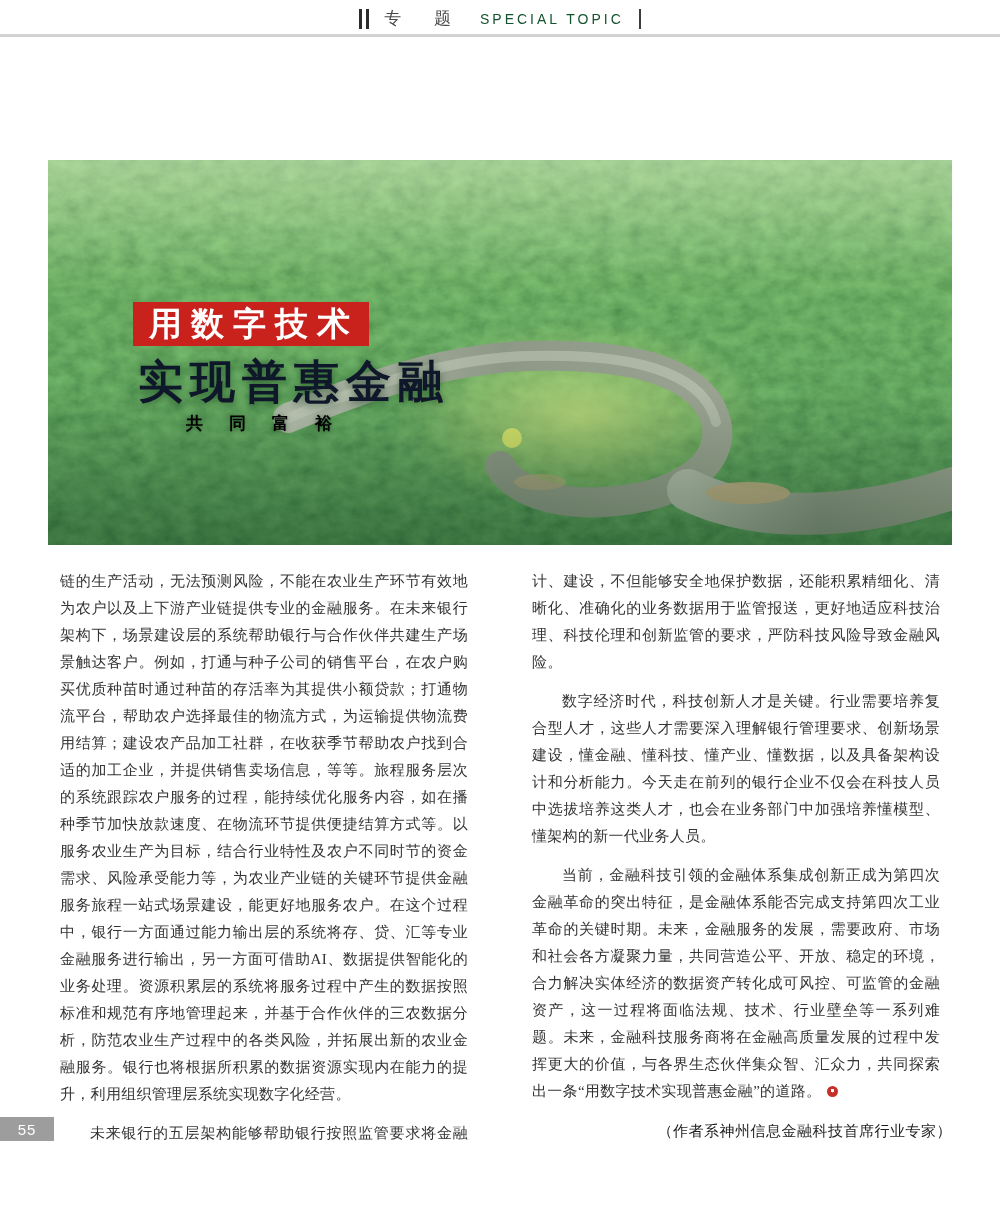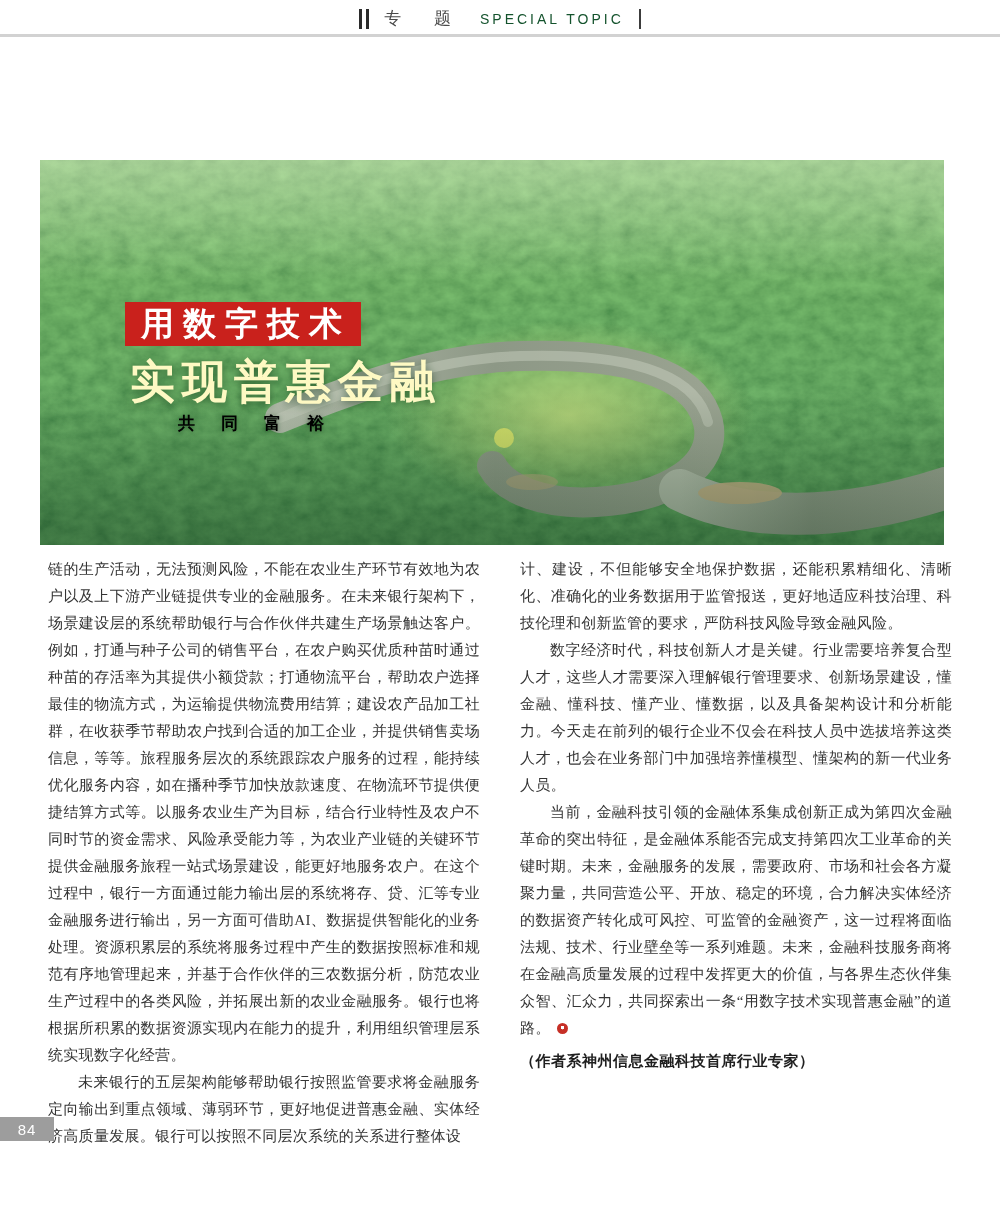--- a/index.html
+++ b/index.html
@@ -12,43 +12,43 @@
   .bars-double{display:flex;gap:4px;}
   .bar{width:3px;height:20px;background:#2b2b2b;}
   .bar-single{width:2px;height:20px;background:#3c3c3c;}
   .topic-cn{font-family:"Liberation Sans",sans-serif;font-size:17px;color:#4a4a4a;
             letter-spacing:14px;line-height:26px;}
   .topic-en{font-family:"Liberation Sans",sans-serif;font-size:14px;color:#14532d;
             letter-spacing:3px;line-height:26px;}
   .rule{position:absolute;top:34px;left:0;width:1000px;height:3px;background:#d2d2d2;}
 
   
-  .hero{position:absolute;left:40px;top:160px;width:904px;height:385px;overflow:hidden;background:#4e8a4a;}
+  .hero{position:absolute;left:48px;top:160px;width:904px;height:385px;overflow:hidden;background:#4e8a4a;}
   .hero svg{position:absolute;inset:0;display:block;}
   .hero-title1{position:absolute;left:85px;top:142px;background:#c9211c;color:#ffffff;
                font-family:"Liberation Sans",sans-serif;font-weight:bold;font-size:33px;
                line-height:44px;padding:0 10px 0 16px;letter-spacing:9px;}
-  .hero-title2{position:absolute;left:90px;top:192px;color:#fef9c3;
+  .hero-title2{position:absolute;left:90px;top:192px;color:#0f172a;
                font-family:"Liberation Sans",sans-serif;font-weight:bold;font-size:45px;
                letter-spacing:7px;text-shadow:0 2px 8px rgba(15,55,20,.6);}
   .hero-title3{position:absolute;left:138px;top:252px;color:#000000;
                font-family:"Liberation Sans",sans-serif;font-weight:bold;font-size:17px;
                letter-spacing:26px;text-shadow:0 1px 5px rgba(15,55,20,.6);}
 
   
   .content{position:absolute;left:48px;top:556px;width:904px;display:flex;gap:40px;}
   .col{flex:1;font-size:15px;line-height:27px;text-align:justify;color:#343434;
        letter-spacing:.3px;}
-  .col p{margin:0;}
+  .col p{margin:12px;}
   .col p.indent{text-indent:2em;}
   .endmark{display:inline-block;width:11px;height:11px;border-radius:50%;
            background:radial-gradient(circle at 50% 42%, #ffffff 0 1.6px, #c62f26 2px 100%);
            margin-left:6px;vertical-align:-1px;}
-  .author-note{margin-top:5px;text-align:left;font-family:"Liberation Sans",sans-serif;
-               font-weight:bold;font-size:15px;color:#1f1f1f;letter-spacing:.5px;}
+  .author-note{margin-top:5px;text-align:right;font-family:"Liberation Sans",sans-serif;
+               font-weight:normal;font-size:15px;color:#1f1f1f;letter-spacing:.5px;}
   .editor{margin-top:40px;display:flex;flex-direction:column;align-items:flex-end;}
   .editor-label{font-family:"Liberation Sans",sans-serif;font-weight:bold;font-size:15px;
                 color:#1f1f1f;letter-spacing:1px;padding-bottom:7px;}
   .editor-rule{width:196px;height:1px;background:#5a5a5a;}
   .editor-email{margin-top:4px;font-style:italic;font-size:13.5px;color:#636363;
                 letter-spacing:.5px;}
 
   
   .page-tab{position:absolute;left:0;bottom:8px;width:54px;height:24px;background:#9d9d9d;
             color:#ffffff;font-family:"Liberation Sans",sans-serif;font-size:15px;
@@ -123,15 +123,15 @@
       <p class="indent">未来银行的五层架构能够帮助银行按照监管要求将金融服务定向输出到重点领域、薄弱环节，更好地促进普惠金融、实体经济高质量发展。银行可以按照不同层次系统的关系进行整体设</p>
     </div>
     <div class="col">
       <p>计、建设，不但能够安全地保护数据，还能积累精细化、清晰化、准确化的业务数据用于监管报送，更好地适应科技治理、科技伦理和创新监管的要求，严防科技风险导致金融风险。</p>
       <p class="indent">数字经济时代，科技创新人才是关键。行业需要培养复合型人才，这些人才需要深入理解银行管理要求、创新场景建设，懂金融、懂科技、懂产业、懂数据，以及具备架构设计和分析能力。今天走在前列的银行企业不仅会在科技人员中选拔培养这类人才，也会在业务部门中加强培养懂模型、懂架构的新一代业务人员。</p>
       <p class="indent"><span>当前，金融科技引领的金融体系集成创新正成为第四次金融革命的突出特征，是金融体系能否完成支持第四次工业革命的关键时期。未来，金融服务的发展，需要政府、市场和社会各方凝聚力量，共同营造公平、开放、稳定的环境，合力解决实体经济的数据资产转化成可风控、可监管的金融资产，这一过程将面临法规、技术、行业壁垒等一系列难题。未来，金融科技服务商将在金融高质量发展的过程中发挥更大的价值，与各界生态伙伴集众智、汇众力，共同探索出一条“用数字技术实现普惠金融”的道路。</span><span class="endmark"></span></p>
       <div class="author-note">（作者系神州信息金融科技首席行业专家）</div>
     </div>
   </div>
 
-  <div class="page-tab">84</div>
+  <div class="page-tab">55</div>
 
 </div>
 
 </body></html>

